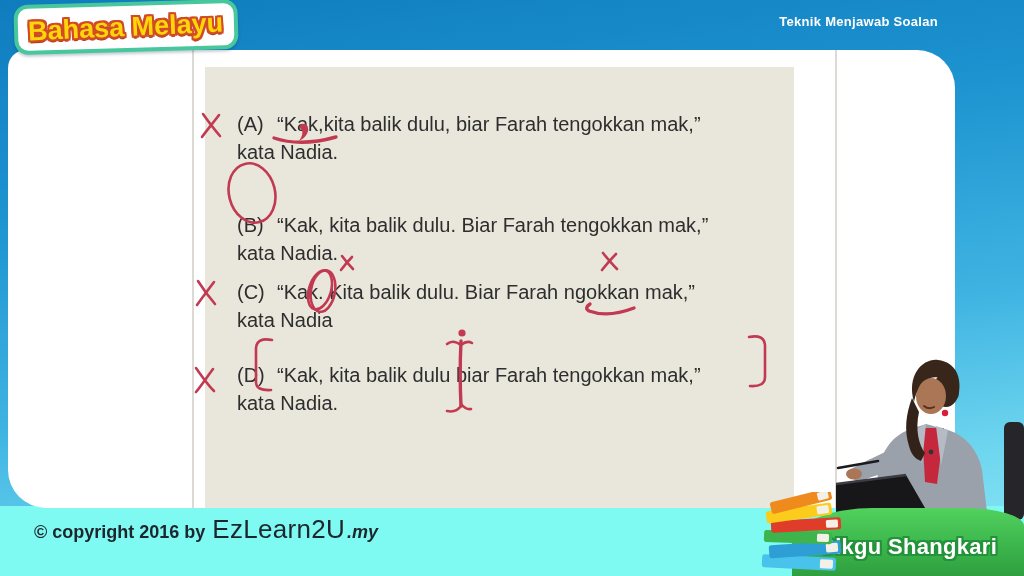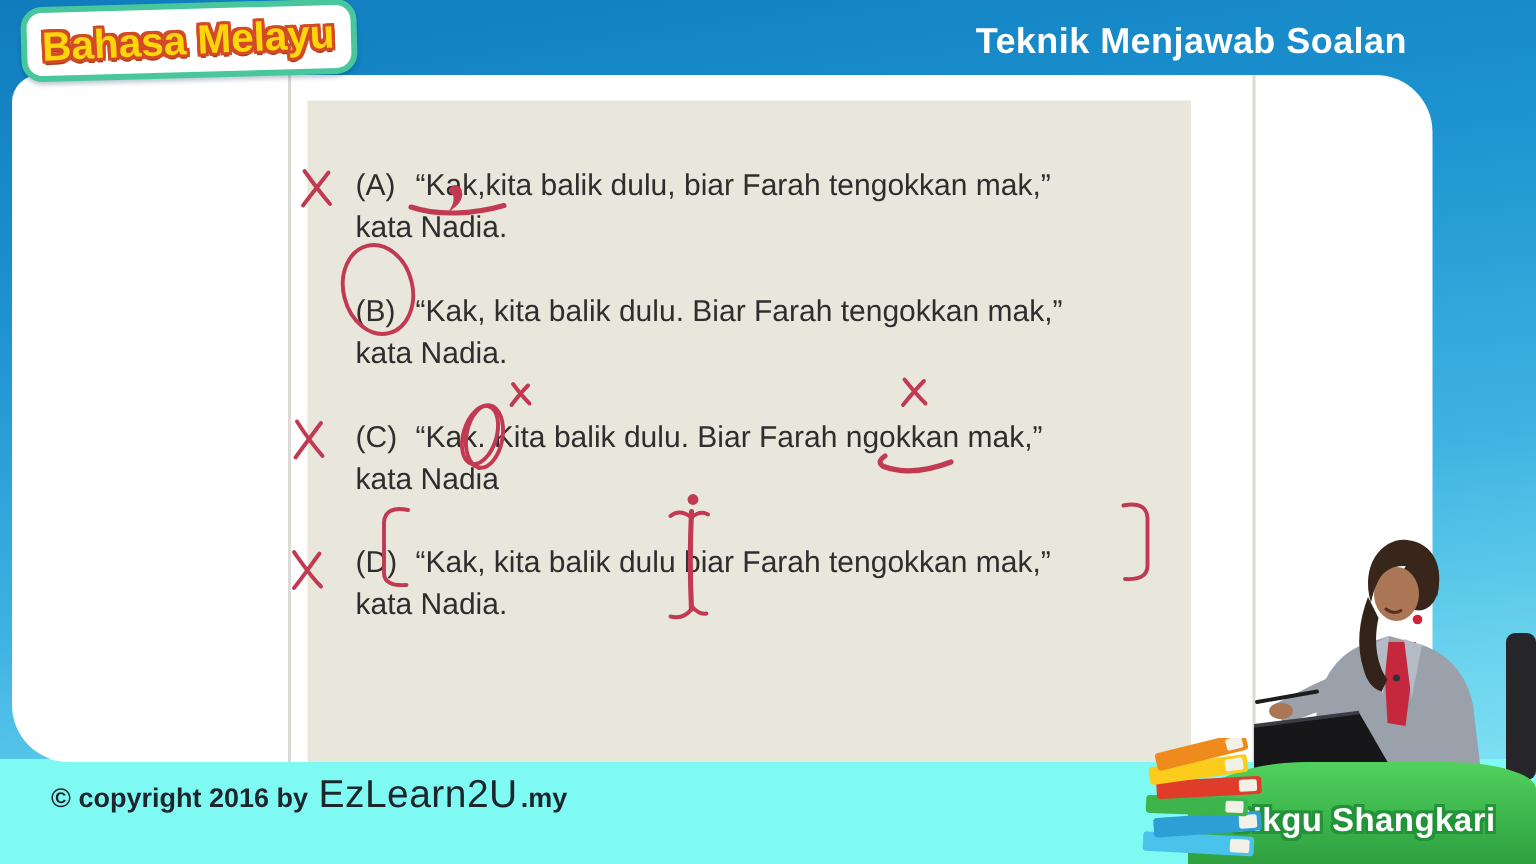--- a/index.html
+++ b/index.html
@@ -11,46 +11,46 @@
   .logo{position:absolute;left:14px;top:2px;width:224px;height:50px;background:#49c79c;
     border-radius:14px;transform:rotate(-1.6deg);box-shadow:0 2px 3px rgba(0,40,80,.25);z-index:10;}
   .logo-inner{position:absolute;inset:4px;background:#fff;border-radius:10px;
     display:flex;align-items:center;justify-content:center;}
   .logo-text{font-size:27px;font-weight:bold;color:#ffd60a;letter-spacing:0px;transform:rotate(-1deg);
     text-shadow:-2px -2px 0 #d14b26,2px -2px 0 #d14b26,-2px 2px 0 #d14b26,2px 2px 0 #d14b26,
     -2px 0 0 #d14b26,2px 0 0 #d14b26,0 -2px 0 #d14b26,0 2px 0 #d14b26,0 3px 0 #a83c1d;}
   .grade{position:absolute;left:270px;top:13px;font-size:23px;font-weight:bold;color:#fff;z-index:10;
     text-shadow:-2px -2px 0 #157f39,2px -2px 0 #157f39,-2px 2px 0 #157f39,2px 2px 0 #157f39,
     -2px 0 0 #157f39,2px 0 0 #157f39,0 -2px 0 #157f39,0 2px 0 #157f39;}
-  .lesson-title{position:absolute;right:86px;top:14px;font-size:24px;font-weight:bold;color:#fff;
+  .lesson-title{position:absolute;right:86px;top:14px;font-size:13px;font-weight:bold;color:#fff;
     letter-spacing:.3px;z-index:10;}
 
   
   .card{position:absolute;left:8px;top:50px;width:947px;height:458px;background:#fff;
     border-radius:18px 38px 0 38px;overflow:hidden;z-index:4;}
   .fold{position:absolute;top:0;bottom:0;width:2px;background:#dbdad5;}
   .fold.l{left:184px;} .fold.r{left:827px;}
   .sheet{position:absolute;left:197px;top:17px;width:589px;bottom:0;background:#e9e6db;}
   .opt{position:absolute;left:32px;right:6px;line-height:28px;font-size:20px;color:#2e2e2e;}
   .opt .lbl{display:inline-block;width:30px;margin-right:10px;}
-  .opt-a{top:43px;} .opt-b{top:127px;} .opt-c{top:211px;} .opt-d{top:294px;}
+  .opt-a{top:43px;} .opt-b{top:144px;} .opt-c{top:211px;} .opt-d{top:294px;}
 
   
   .marks{position:absolute;inset:0;width:1024px;height:576px;pointer-events:none;z-index:5;}
   .marks path,.marks ellipse{fill:none;stroke:#c23a52;stroke-width:2.6;stroke-linecap:round;}
   .marks .fill{fill:#c23a52;stroke:none;}
   .marks .thick{stroke-width:3.4;}
 
   
   .footer-strip{position:absolute;left:0;right:0;top:506px;height:70px;background:#7efaf2;z-index:3;}
   .copyright{position:absolute;left:34px;top:514px;display:flex;align-items:baseline;gap:7px;
     color:#1c262c;z-index:9;justify-content:flex-end;}
   .copy-pre{font-size:18px;font-weight:600;}
   .copy-brand{font-size:26px;font-weight:400;letter-spacing:.3px;}
-  .copy-tld{font-size:18px;font-weight:bold;margin-left:-5px;}
+  .copy-tld{font-size:18px;font-weight:bold;margin-left:-5px;font-style:italic;}
 
   .banner{position:absolute;left:792px;top:508px;width:232px;height:68px;z-index:7;
     background:linear-gradient(180deg,#52d15e 0%,#3cb64c 55%,#2f9f3f 100%);
     border-top-left-radius:80px 36px;border-top-right-radius:60px 18px;}
   .banner-text{position:absolute;left:0;right:0;top:26px;text-align:center;font-size:22px;
     font-weight:bold;color:#fff;letter-spacing:.3px;
     text-shadow:-2px -2px 0 #23933a,2px -2px 0 #23933a,-2px 2px 0 #23933a,2px 2px 0 #23933a,
     -2px 0 0 #23933a,2px 0 0 #23933a,0 -2px 0 #23933a,0 2px 0 #23933a;}
   .books{position:absolute;left:756px;top:492px;z-index:8;}
   .teacher{position:absolute;left:836px;top:352px;z-index:6;}

